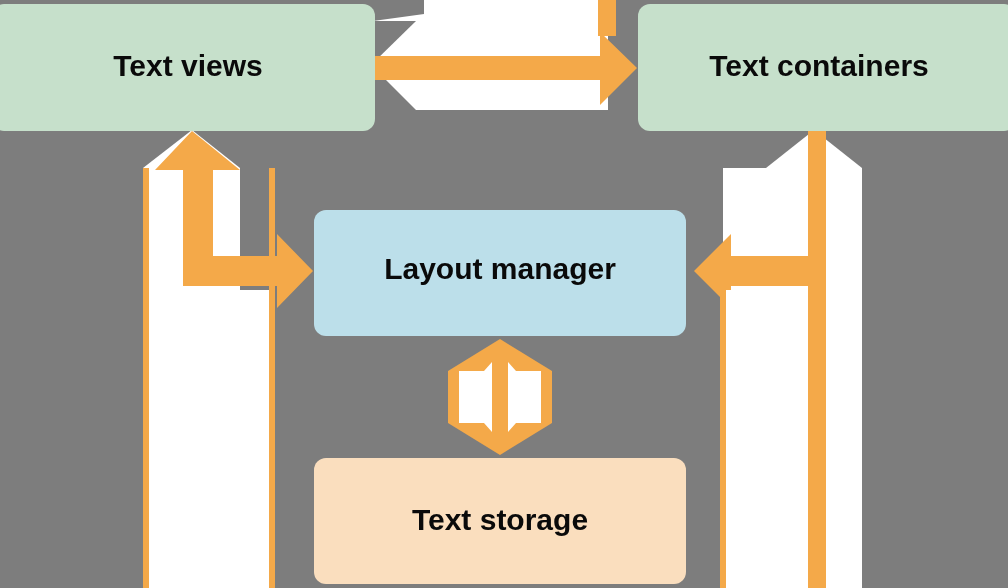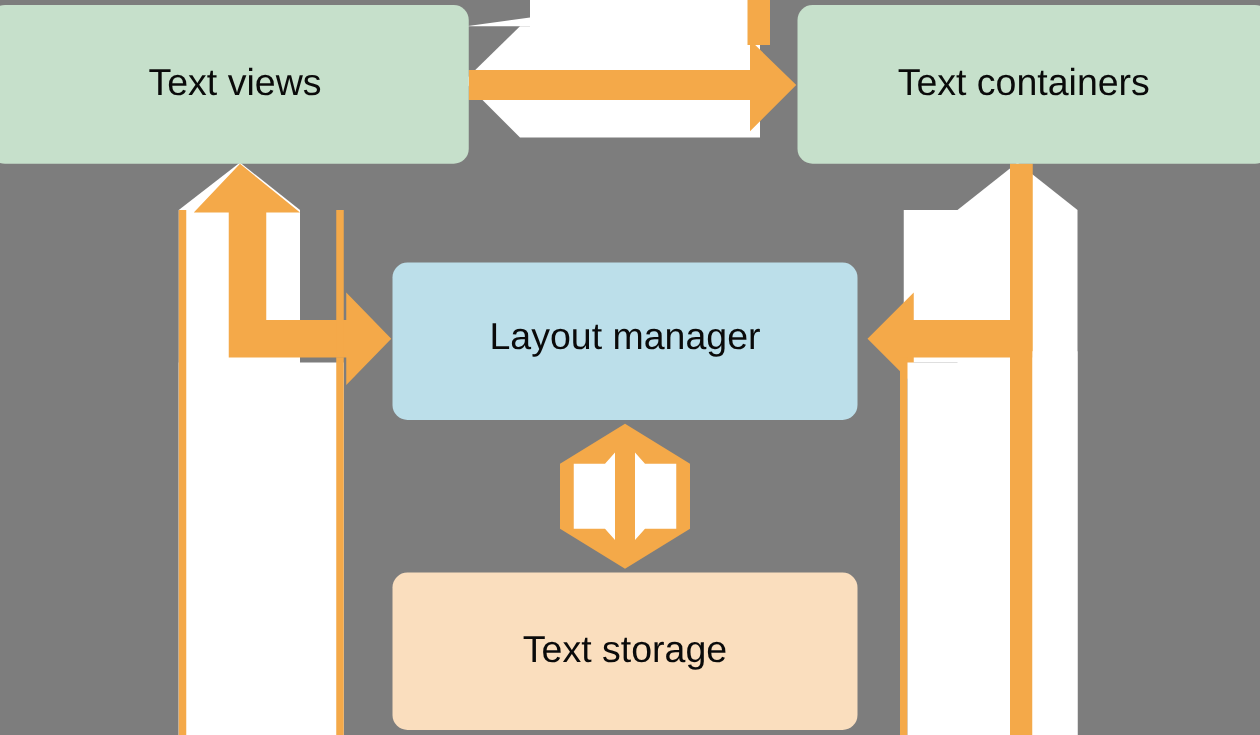--- a/index.html
+++ b/index.html
@@ -7,20 +7,21 @@
     padding: 0;
     background: #000;
   }
   #stage {
     position: relative;
     width: 1008px;
     height: 588px;
     overflow: hidden;
     background: #a21caf;
     font-family: "Liberation Sans", sans-serif;
+    font-weight: bold;
   }
   #stage svg {
     position: absolute;
     inset: 0;
     display: block;
   }
   .node-label {
     font-family: "Liberation Sans", sans-serif;
     font-size: 30px;
     fill: #0a0a0a;

